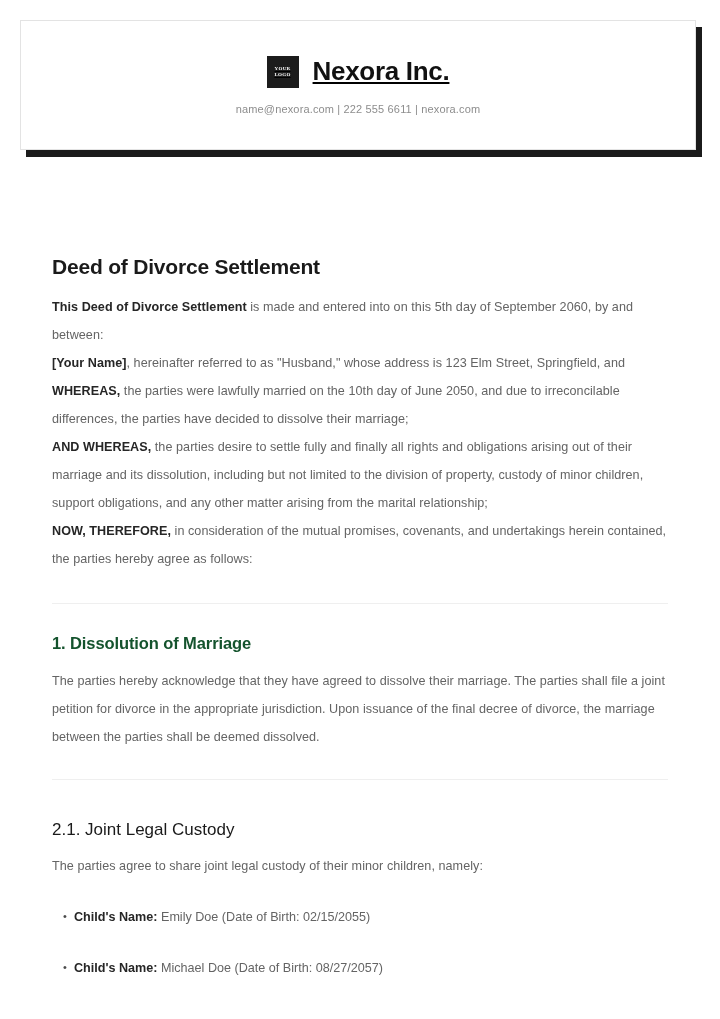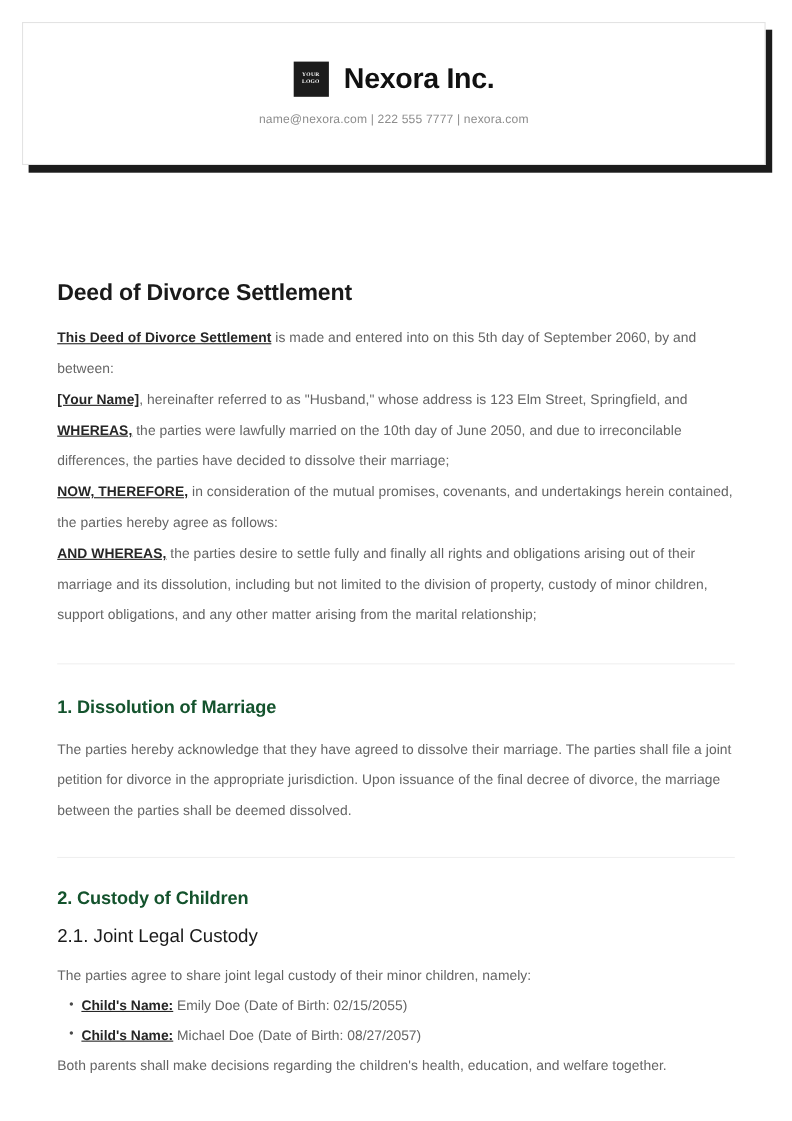--- a/index.html
+++ b/index.html
@@ -43,20 +43,21 @@
     border: 1px solid #e3e3e3;
     display: flex;
     flex-direction: column;
     align-items: center;
     justify-content: center;
   }
   .brand-row {
     display: flex;
     align-items: center;
     gap: 14px;
+    text-decoration: underline;
   }
   .logo-box {
     width: 32px;
     height: 32px;
     background: #1c1c1c;
     display: flex;
     flex-direction: column;
     align-items: center;
     justify-content: center;
     line-height: 1.05;
@@ -100,21 +101,21 @@
     margin: 0 0 14px 0;
     letter-spacing: -0.2px;
   }
   p.para {
     margin: 0;
     font-size: 12.6px;
     line-height: 28px;
     color: #646464;
     letter-spacing: 0.05px;
   }
-  p.para b, .b { color: #262626; font-weight: 700; text-decoration: underline; }
+  p.para b, .b { color: #262626; font-weight: 700; }
 
   hr.rule {
     border: none;
     border-top: 1px solid #efefef;
     margin: 0;
   }
   .sp-before-rule-1 { height: 30px; }
   .sp-after-rule-1 { height: 30px; }
   .sp-before-rule-2 { height: 28px; }
   .sp-after-rule-2 { height: 28px; }
@@ -135,20 +136,21 @@
   ul.children {
     margin: 0;
     padding: 0 0 0 22px;
     list-style: none;
   }
   ul.children li {
     font-size: 12.6px;
     line-height: 27px;
     color: #646464;
     position: relative;
+    margin-top: 24px;
   }
   ul.children li::before {
     content: "•";
     position: absolute;
     left: -11px;
     top: -1px;
     color: #4a4a4a;
     font-size: 11px;
   }
   .tight { line-height: 25px; }
@@ -159,65 +161,63 @@
 <div class="letterhead-wrap">
   <div class="letterhead-shadow"></div>
   <div class="letterhead">
     <div class="brand-row">
       <div class="logo-box">
         <span>YOUR</span>
         <span>LOGO</span>
       </div>
       <div class="brand-name">Nexora Inc.</div>
     </div>
-    <div class="brand-contact">name@nexora.com | 222 555 7777 | nexora.com</div>
+    <div class="brand-contact">name@nexora.com | 222 555 6611 | nexora.com</div>
   </div>
 </div>
 
 <div class="doc">
 
   <h1 class="doc-title">Deed of Divorce Settlement</h1>
 
   <p class="para">
     <b>This Deed of Divorce Settlement</b><span> is made and entered into on this 5th day of September 2060, by and between:</span>
   </p>
   <p class="para">
     <b>[Your Name]</b><span>, hereinafter referred to as "Husband," whose address is 123 Elm Street, Springfield, and</span>
   </p>
   <p class="para">
     <b>WHEREAS,</b><span> the parties were lawfully married on the 10th day of June 2050, and due to irreconcilable differences, the parties have decided to dissolve their marriage;</span>
   </p>
   <p class="para">
+    <b>AND WHEREAS,</b><span> the parties desire to settle fully and finally all rights and obligations arising out of their marriage and its dissolution, including but not limited to the division of property, custody of minor children, support obligations, and any other matter arising from the marital relationship;</span>
+  </p>
+  <p class="para">
     <b>NOW, THEREFORE,</b><span> in consideration of the mutual promises, covenants, and undertakings herein contained, the parties hereby agree as follows:</span>
-  </p>
-  <p class="para">
-    <b>AND WHEREAS,</b><span> the parties desire to settle fully and finally all rights and obligations arising out of their marriage and its dissolution, including but not limited to the division of property, custody of minor children, support obligations, and any other matter arising from the marital relationship;</span>
   </p>
 
   <div class="sp-before-rule-1"></div>
   <hr class="rule">
   <div class="sp-after-rule-1"></div>
 
   <h2 class="sec">1. Dissolution of Marriage</h2>
   <p class="para">The parties hereby acknowledge that they have agreed to dissolve their marriage. The parties shall file a joint petition for divorce in the appropriate jurisdiction. Upon issuance of the final decree of divorce, the marriage between the parties shall be deemed dissolved.</p>
 
   <div class="sp-before-rule-2"></div>
   <hr class="rule">
   <div class="sp-after-rule-2"></div>
 
-  <h2 class="sec">2. Custody of Children</h2>
   <h3 class="subsec">2.1. Joint Legal Custody</h3>
   <p class="para">The parties agree to share joint legal custody of their minor children, namely:</p>
 
   <ul class="children">
     <li>
       <b class="b">Child's Name:</b><span> Emily Doe (Date of Birth: 02/15/2055)</span>
     </li>
     <li>
       <b class="b">Child's Name:</b><span> Michael Doe (Date of Birth: 08/27/2057)</span>
     </li>
   </ul>
 
-  <p class="para tight">Both parents shall make decisions regarding the children's health, education, and welfare together.</p>
 
   <div style="height:22px"></div>
 
 </div>
 
 </body></html>

